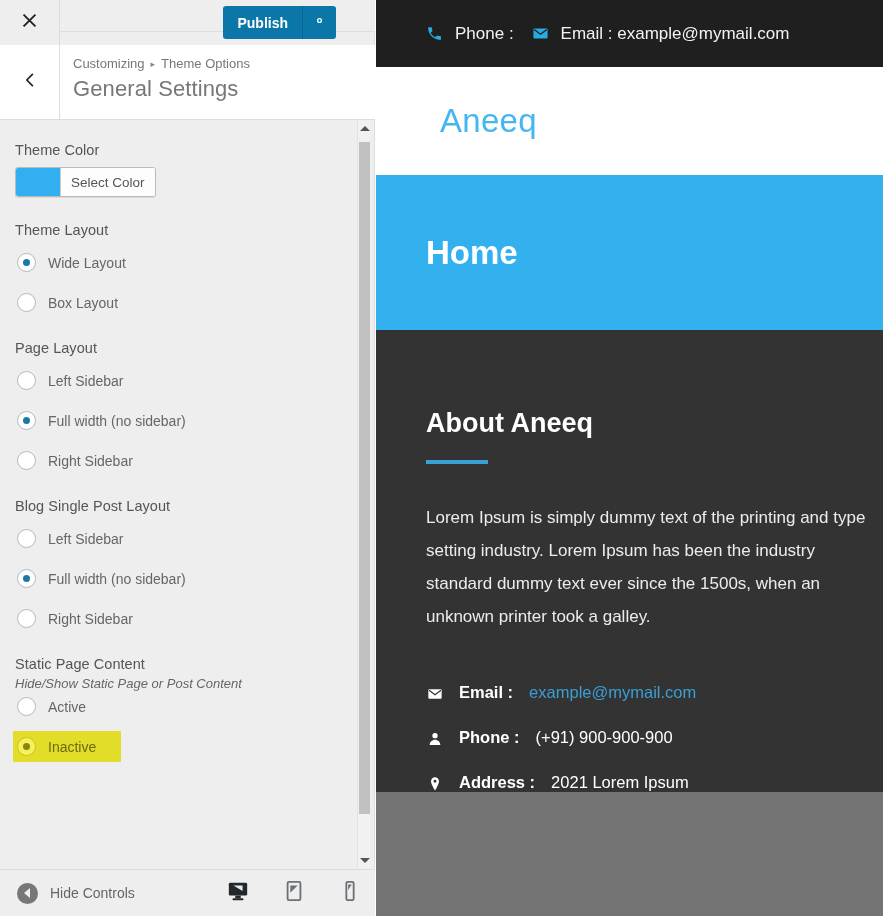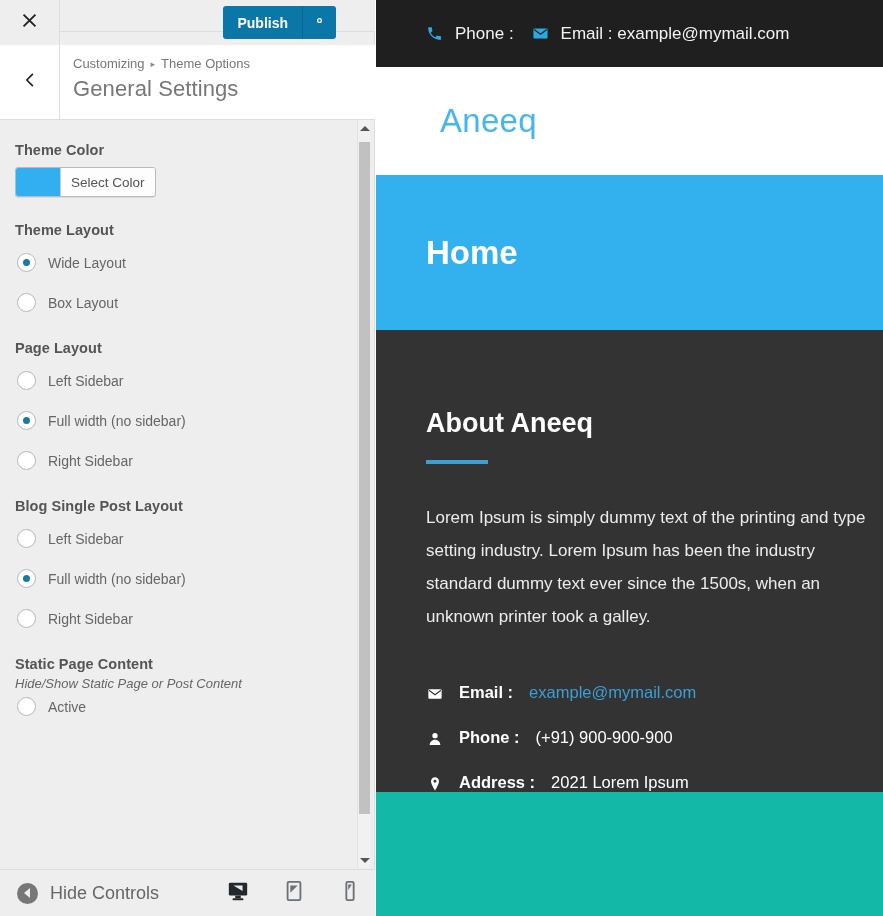--- a/index.html
+++ b/index.html
@@ -75,21 +75,21 @@
 
   
   .cz-body {
     position: absolute; left: 0; top: 120px;
     width: 358px; height: 748px;
     background: #eee; overflow: hidden;
     padding: 22px 15px 0 15px;
   }
   .field { margin-bottom: 22px; }
   .field-label {
-    font-size: 14.5px; font-weight: bold; color: #555;
+    font-size: 14.5px; font-weight: normal; color: #555;
     margin-bottom: 9px; letter-spacing: .05px;
   }
   .field-desc {
     font-size: 13px; font-style: italic; color: #666;
     margin-top: -5px; 
   }
 
   
   .colorpick {
     display: inline-flex; align-items: stretch;
@@ -169,34 +169,34 @@
   }
   .hide-ctrl .circ {
     width: 21px; height: 21px; border-radius: 50%; background: #777;
     display: flex; align-items: center; justify-content: center;
   }
   .hide-ctrl .circ .tri {
     width: 0; height: 0;
     border-top: 5px solid transparent; border-bottom: 5px solid transparent;
     border-right: 6px solid #eee; margin-right: 2px;
   }
-  .hide-ctrl span { font-size: 18px; color: #666; }
+  .hide-ctrl span { font-size: 14px; color: #666; }
   .devices {
     position: absolute; right: 8px; display: flex; align-items: center; gap: 22px;
   }
   .dev-btn {
     width: 34px; height: 34px; display: flex;
     align-items: center; justify-content: center; cursor: pointer;
   }
   .dev-btn svg { width: 22px; height: 22px; }
 
   
   .preview {
     position: absolute; left: 376px; top: 0;
-    width: 507px; height: 916px; background: #14b8a6; overflow: hidden;
+    width: 507px; height: 916px; background: #737373; overflow: hidden;
   }
   .pv-topbar {
     height: 67px; background: #1f1f1f;
     display: flex; align-items: center; padding-left: 50px; gap: 18px;
   }
   .pv-contact { display: flex; align-items: center; gap: 12px; }
   .pv-contact .ico svg { width: 17px; height: 17px; fill: #29abe2; display:block; }
   .pv-contact .txt { color: #f2f2f2; font-size: 17px; }
   .pv-logo-bar {
     height: 108px; background: #fff; display: flex; align-items: center;
@@ -325,20 +325,24 @@
         </div>
       </div>
 
       <div class="field">
         <div class="field-label">Static Page Content</div>
         <div class="field-desc">Hide/Show Static Page or Post Content</div>
         <div class="radio-row">
           <span class="radio"></span>
           <span class="radio-lbl">Active</span>
         </div>
+        <div class="radio-row highlight">
+          <span class="radio checked"></span>
+          <span class="radio-lbl">Inactive</span>
+        </div>
       </div>
 
     </div>
 
     <div class="cz-scroll">
       <div class="arrow-up">
         <span class="tri tri-up"></span>
       </div>
       <div class="cz-thumb"></div>
       <div class="arrow-down">

